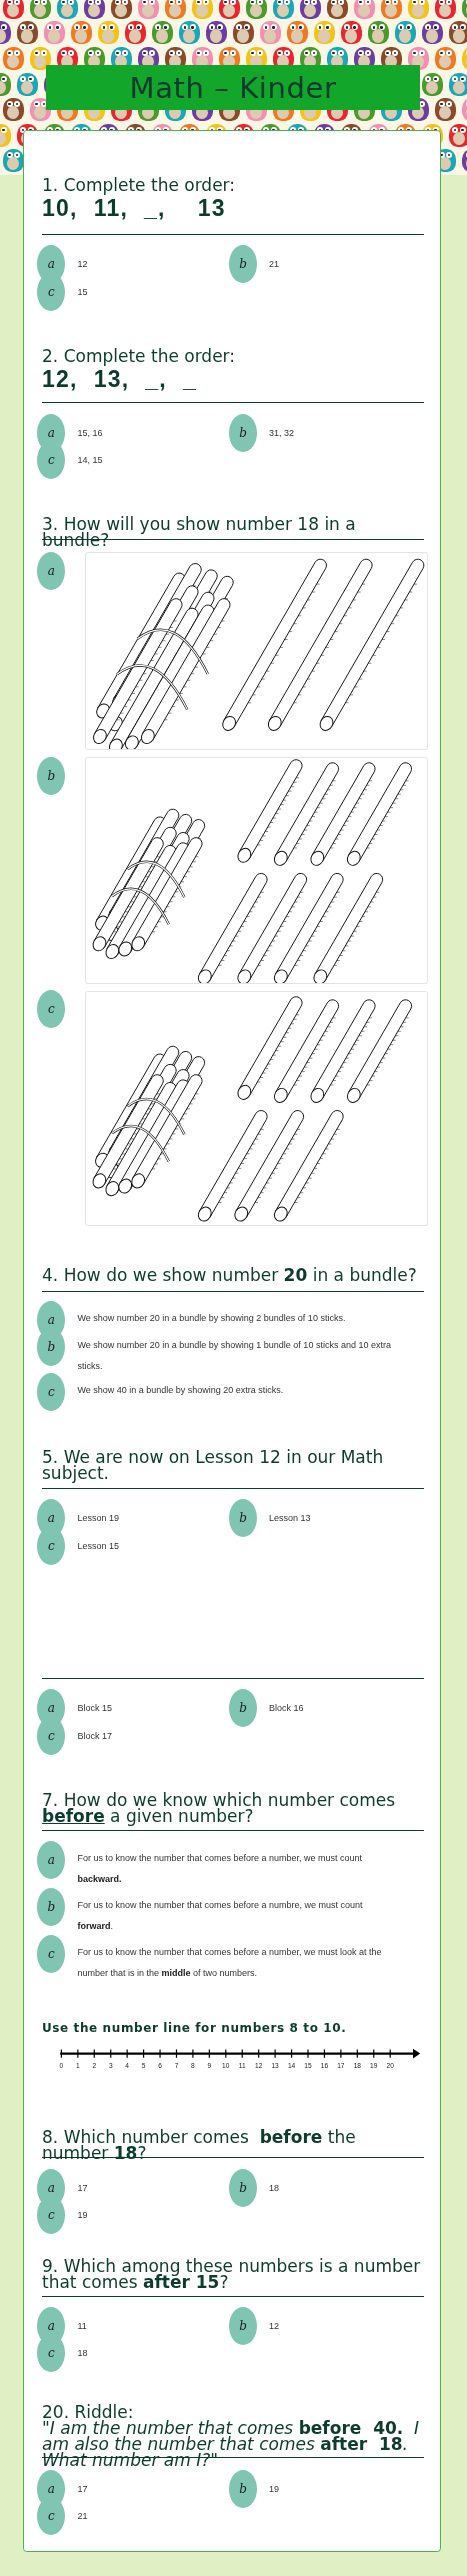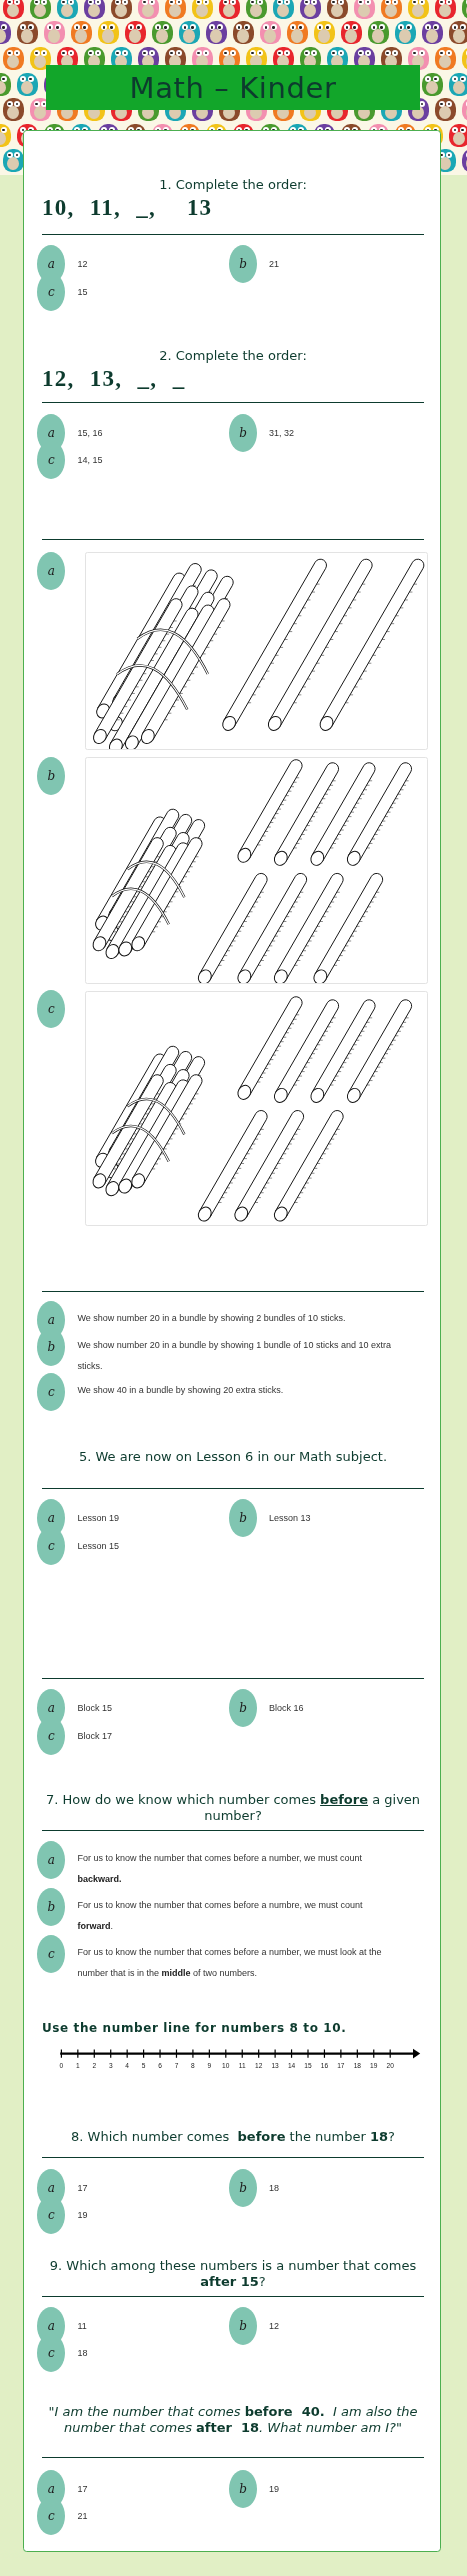--- a/index.html
+++ b/index.html
@@ -50,27 +50,26 @@
     letter-spacing:0.6px;
   }
 
   .card {
     position:absolute; left:23px; top:130px; width:418px; height:2422px;
     background:#fff; border:1.8px solid #4caf50; border-radius:3.7px;
     box-sizing:border-box;
   }
   .q { position:absolute; left:18px; width:382px; }
   .q-head {
-    font-family:"DejaVu Sans", sans-serif; font-size:13px; color:#0d3b2e;
+    font-family:"DejaVu Sans", sans-serif; font-size:17px; color:#0d3b2e;
     line-height:16px;
-    text-align:center;
   }
   .q-head.ital { font-style:italic; }
   .bignum {
-    font-family:Liberation Serif, serif; font-weight:bold; font-size:23px;
+    font-family:Liberation Sans, sans-serif; font-weight:bold; font-size:23px;
     color:#0d3b2e; letter-spacing:1.2px; word-spacing:8.5px;
   }
   .heavy { font-family:"DejaVu Sans", sans-serif; font-weight:bold; color:#0d3b2e; }
   .u { text-decoration:underline; }
   .rule { position:absolute; left:18px; width:382px; height:0.6px; background:#0d3b2e; }
 
   .opt {
     position:absolute; display:flex; align-items:flex-start;
     font-family:"Liberation Sans", sans-serif; font-size:9px; color:#333;
   }
@@ -899,20 +898,23 @@
   </div>
   <div class="opt" style="left:205px; top:283px">
     <div class="badge">b</div>
     <div class="opt-text">31, 32</div>
   </div>
   <div class="opt" style="left:13.4px; top:310px">
     <div class="badge">c</div>
     <div class="opt-text">14, 15</div>
   </div>
 
+  <div class="q" style="top:385px">
+    <div class="q-head"><span>3.</span> <span>How will you show number 18 in a bundle?</span></div>
+  </div>
   <div class="rule" style="top:408px"></div>
 
   <div class="opt" style="left:13.4px; top:421px">
     <div class="badge">a</div>
   </div>
   <div class="img-box" style="top:421px; height:196px">
     <svg id="svgA" viewBox="0 0 560 322">
         <g>
           <path d="M19.339745962155614,254.5 L144.33974596215563,37.99364905389035 A10,10 0 0 1 161.66025403784442,47.99364905389035 L36.66025403784438,264.5 Z" fill="#fff" stroke="#111" stroke-width="1.6"></path>
           <ellipse cx="28" cy="259.5" rx="10" ry="12" transform="rotate(30 28 259.5)" fill="#fff" stroke="#111" stroke-width="1.6"></ellipse>
@@ -1897,36 +1899,39 @@
           <line x1="388.78525403784437" y1="265.8604451949212" x2="393.78525403784437" y2="265.8604451949212" stroke="#111" stroke-width="0.8"></line>
           <line x1="393.41025403784437" y1="257.8497102099152" x2="398.41025403784437" y2="257.8497102099152" stroke="#111" stroke-width="0.8"></line>
           <line x1="398.03525403784437" y1="249.83897522490912" x2="403.03525403784437" y2="249.83897522490912" stroke="#111" stroke-width="0.8"></line>
           <line x1="402.66025403784437" y1="241.82824023990307" x2="407.66025403784437" y2="241.82824023990307" stroke="#111" stroke-width="0.8"></line>
           <line x1="407.28525403784437" y1="233.817505254897" x2="412.28525403784437" y2="233.817505254897" stroke="#111" stroke-width="0.8"></line>
           <line x1="411.91025403784437" y1="225.80677026989093" x2="416.91025403784437" y2="225.80677026989093" stroke="#111" stroke-width="0.8"></line>
         </g>
       </svg>
   </div>
 
+  <div class="q" style="top:1136px">
+    <div class="q-head"><span>4.</span> <span>How do we show number </span><span class="heavy">20</span><span> in a bundle?</span></div>
+  </div>
   <div class="rule" style="top:1160px"></div>
   <div class="opt" style="left:13.4px; top:1170px">
     <div class="badge">a</div>
     <div class="opt-text multi">We show number 20 in a bundle by showing 2 bundles of 10 sticks.</div>
   </div>
   <div class="opt" style="left:13.4px; top:1197px">
     <div class="badge">b</div>
     <div class="opt-text multi">We show number 20 in a bundle by showing 1 bundle of 10 sticks and 10 extra sticks.</div>
   </div>
   <div class="opt" style="left:13.4px; top:1242px">
     <div class="badge">c</div>
     <div class="opt-text multi">We show 40 in a bundle by showing 20 extra sticks.</div>
   </div>
 
   <div class="q" style="top:1318px">
-    <div class="q-head"><span>5.</span> <span>We are now on Lesson 6 in our Math subject.</span></div>
+    <div class="q-head"><span>5.</span> <span>We are now on Lesson 12 in our Math subject.</span></div>
   </div>
   <div class="rule" style="top:1357px"></div>
   <div class="opt" style="left:13.4px; top:1368px">
     <div class="badge">a</div>
     <div class="opt-text">Lesson 19</div>
   </div>
   <div class="opt" style="left:205px; top:1368px">
     <div class="badge">b</div>
     <div class="opt-text">Lesson 13</div>
   </div>
@@ -2044,20 +2049,21 @@
   <div class="opt" style="left:205px; top:2176px">
     <div class="badge">b</div>
     <div class="opt-text">12</div>
   </div>
   <div class="opt" style="left:13.4px; top:2203px">
     <div class="badge">c</div>
     <div class="opt-text">18</div>
   </div>
 
   <div class="q" style="top:2273px">
+    <div class="q-head"><span>20.</span> <span>Riddle:</span></div>
     <div class="q-head ital" style="white-space:pre-wrap"><span>"I am the number that comes </span><span class="heavy" style="font-style:normal">before  40.</span><span>  I am also the number that comes </span><span class="heavy" style="font-style:normal">after  18</span><span>. What number am I?"</span></div>
   </div>
   <div class="rule" style="top:2326px"></div>
   <div class="opt" style="left:13.4px; top:2339px">
     <div class="badge">a</div>
     <div class="opt-text">17</div>
   </div>
   <div class="opt" style="left:205px; top:2339px">
     <div class="badge">b</div>
     <div class="opt-text">19</div>

